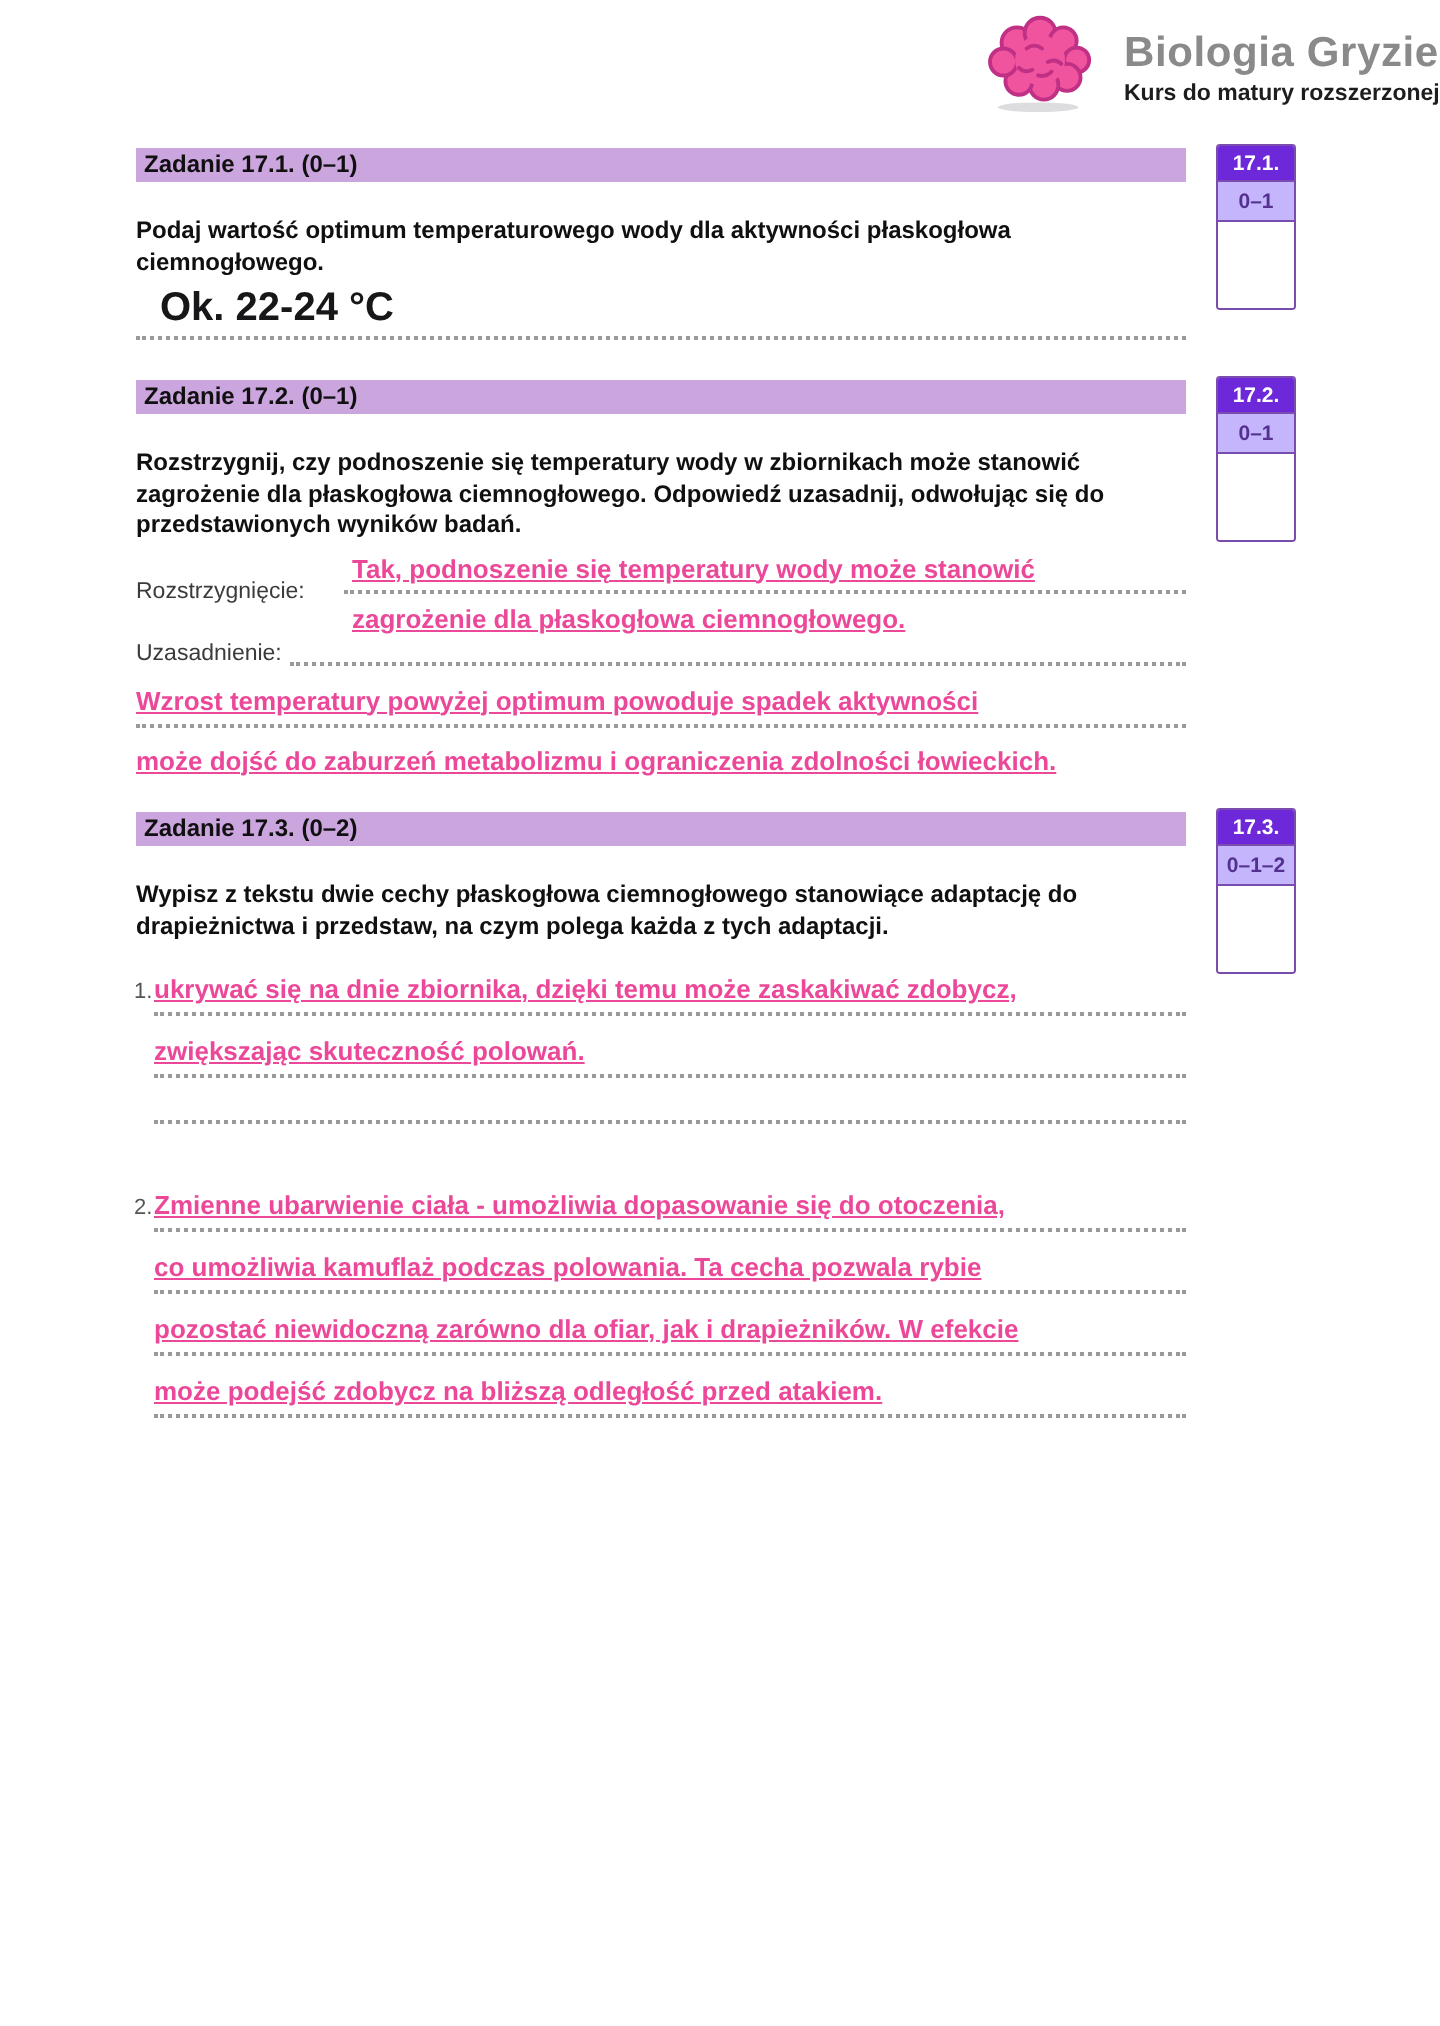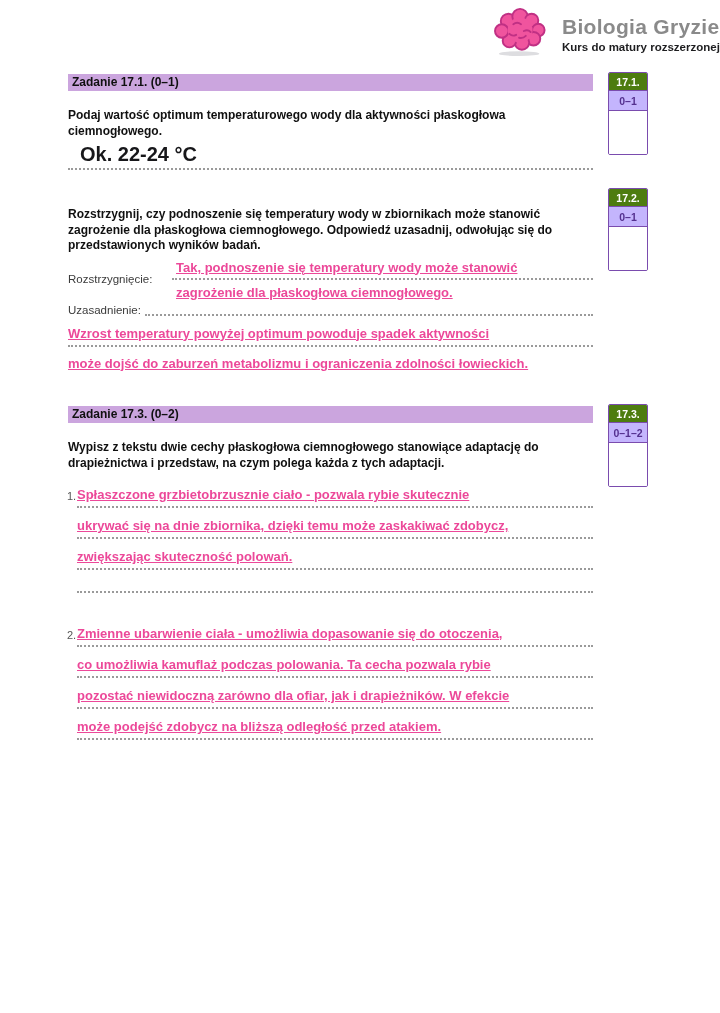--- a/index.html
+++ b/index.html
@@ -45,21 +45,21 @@
   .item-number { position:absolute; left:-1px; top:13px; font-weight:400; font-size:11px; color:#555; }
   .item-line { padding:8px 0 2px; border-bottom:2px dotted #9a9a9a; }
   .blank-rule { height:23px; border-bottom:2px dotted #9a9a9a; }
   #item1 { margin-top:6px; }
   #item2 { margin-top:23px; }
   #uzasadnienie-lines { margin-top:1px; }
 
   
   .scorebox { position:absolute; left:540px; top:-2px; width:40px;
               border:1.5px solid #7a4cae; border-radius:2px; background:#ffffff; overflow:hidden; }
-  .sb-head  { background:#4d7c0f; color:#ffffff; text-align:center;
+  .sb-head  { background:#6d28d9; color:#ffffff; text-align:center;
               font-weight:700; font-size:10.5px; padding:3px 0 2px; }
   .sb-range { background:#c4b5fd; color:#54308f; text-align:center;
               font-weight:700; font-size:10.5px; padding:4px 0 3px;
               border-top:1.5px solid #7a4cae; border-bottom:1.5px solid #7a4cae; }
   .sb-empty { height:43px; background:#ffffff; }
 </style>
 </head>
 <body>
 
 <div class="page">
@@ -101,20 +101,21 @@
     </div>
     <div class="scorebox">
       <div class="sb-head">17.1.</div>
       <div class="sb-range">0–1</div>
       <div class="sb-empty"></div>
     </div>
   </div>
 
   <div class="task" id="task2">
     <div class="task-main">
+      <div class="task-bar">Zadanie 17.2. (0–1)</div>
       <div class="question">Rozstrzygnij, czy podnoszenie się temperatury wody w zbiornikach może stanowić zagrożenie dla płaskogłowa ciemnogłowego. Odpowiedź uzasadnij, odwołując się do przedstawionych wyników badań.</div>
 
       <div class="field-row">
         <div class="field-label lbl-col">Rozstrzygnięcie:</div>
         <div class="answers-col">
           <div class="hand ans-line-a dotted">Tak, podnoszenie się temperatury wody może stanowić</div>
           <div class="hand ans-line-b">zagrożenie dla płaskogłowa ciemnogłowego.</div>
         </div>
       </div>
 
@@ -134,21 +135,20 @@
     </div>
   </div>
 
   <div class="task" id="task3">
     <div class="task-main">
       <div class="task-bar">Zadanie 17.3. (0–2)</div>
       <div class="question">Wypisz z tekstu dwie cechy płaskogłowa ciemnogłowego stanowiące adaptację do drapieżnictwa i przedstaw, na czym polega każda z tych adaptacji.</div>
 
       <div class="answer-item" id="item1">
         <span class="item-number">1.</span>
-        <div class="hand item-line">Spłaszczone grzbietobrzusznie ciało - pozwala rybie skutecznie</div>
         <div class="hand item-line">ukrywać się na dnie zbiornika, dzięki temu może zaskakiwać zdobycz,</div>
         <div class="hand item-line">zwiększając skuteczność polowań.</div>
         <div class="blank-rule"></div>
       </div>
 
       <div class="answer-item" id="item2">
         <span class="item-number">2.</span>
         <div class="hand item-line">Zmienne ubarwienie ciała - umożliwia dopasowanie się do otoczenia,</div>
         <div class="hand item-line">co umożliwia kamuflaż podczas polowania. Ta cecha pozwala rybie</div>
         <div class="hand item-line">pozostać niewidoczną zarówno dla ofiar, jak i drapieżników. W efekcie</div>

